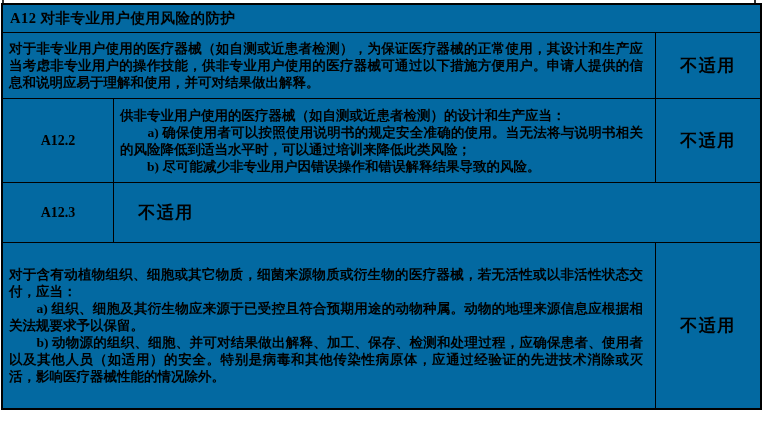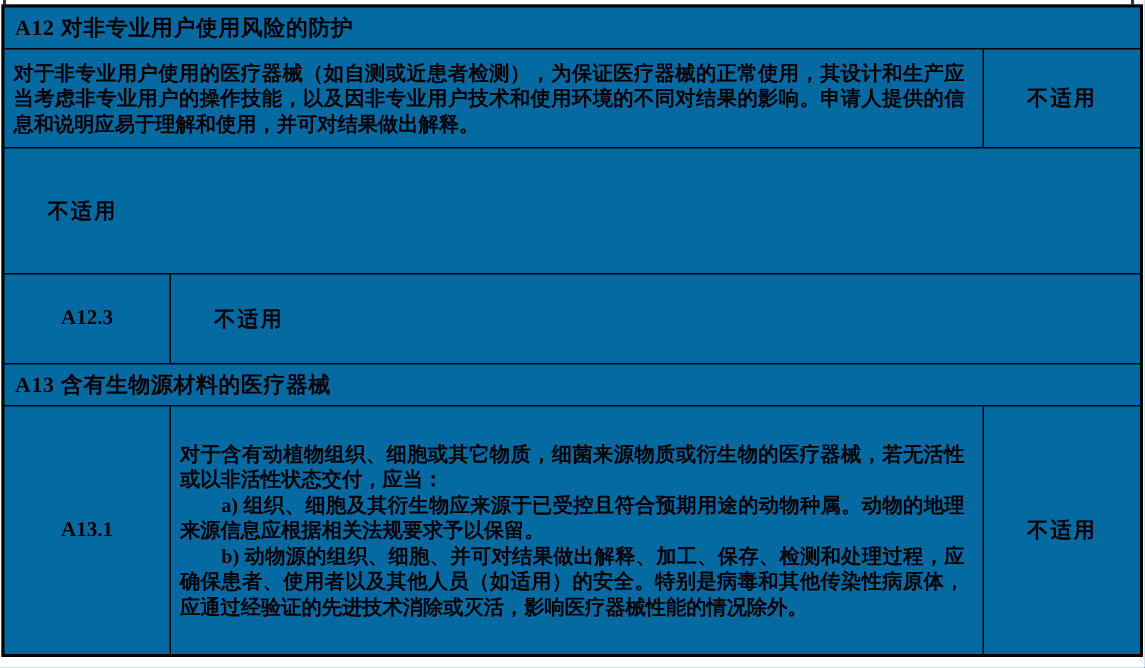--- a/index.html
+++ b/index.html
@@ -76,21 +76,21 @@
     white-space: pre-wrap;
     font-size: 13.5px;
     line-height: 17px;
     text-align: justify;
   }
   .cell-status {
     width: 104px;
     flex: 0 0 104px;
     align-items: center;
     justify-content: center;
-    font-size: 14px;
+    font-size: 17px;
     letter-spacing: 1.5px;
   }
 
   .h-r1 { height: 66px; }
   .h-r2 { height: 84px; }
   .h-r3 { height: 60px; }
   .h-r4 { height: 165px; }
 </style>
 </head>
 <body>
@@ -101,40 +101,42 @@
   <div class="stub stub-right"></div>
 
   <div class="doc-table">
 
     <div class="row section-row">
       <span>A12 对非专业用户使用风险的防护</span>
     </div>
 
     <div class="row item-row h-r1">
       <div class="cell cell-content">
-        <div class="req-text">对于非专业用户使用的医疗器械（如自测或近患者检测），为保证医疗器械的正常使用，其设计和生产应当考虑非专业用户的操作技能，以及因非专业用户技术和使用环境的不同对结果的影响。申请人提供的信息和说明应易于理解和使用，并可对结果做出解释。</div>
+        <div class="req-text">对于非专业用户使用的医疗器械（如自测或近患者检测），为保证医疗器械的正常使用，其设计和生产应当考虑非专业用户的操作技能，供非专业用户使用的医疗器械可通过以下措施方便用户。申请人提供的信息和说明应易于理解和使用，并可对结果做出解释。</div>
       </div>
       <div class="cell cell-status">不适用</div>
     </div>
 
     <div class="row item-row h-r2">
+      <div class="cell cell-id">A12.2</div>
+      <div class="cell cell-content">
+        <div class="req-text">供非专业用户使用的医疗器械（如自测或近患者检测）的设计和生产应当：
+　　a) 确保使用者可以按照使用说明书的规定安全准确的使用。当无法将与说明书相关的风险降低到适当水平时，可以通过培训来降低此类风险；
+　　b) 尽可能减少非专业用户因错误操作和错误解释结果导致的风险。</div>
+      </div>
       <div class="cell cell-status">不适用</div>
     </div>
 
     <div class="row item-row h-r3">
       <div class="cell cell-id">A12.3</div>
       <div class="cell cell-status">不适用</div>
     </div>
 
-    <div class="row section-row">
-      <span>A13 含有生物源材料的医疗器械</span>
-    </div>
 
     <div class="row item-row h-r4">
-      <div class="cell cell-id">A13.1</div>
       <div class="cell cell-content">
         <div class="req-text">对于含有动植物组织、细胞或其它物质，细菌来源物质或衍生物的医疗器械，若无活性或以非活性状态交付，应当：
 　　a) 组织、细胞及其衍生物应来源于已受控且符合预期用途的动物种属。动物的地理来源信息应根据相关法规要求予以保留。
 　　b) 动物源的组织、细胞、并可对结果做出解释、加工、保存、检测和处理过程，应确保患者、使用者以及其他人员（如适用）的安全。特别是病毒和其他传染性病原体，应通过经验证的先进技术消除或灭活，影响医疗器械性能的情况除外。</div>
       </div>
       <div class="cell cell-status">不适用</div>
     </div>
 
   </div>
 </div>

